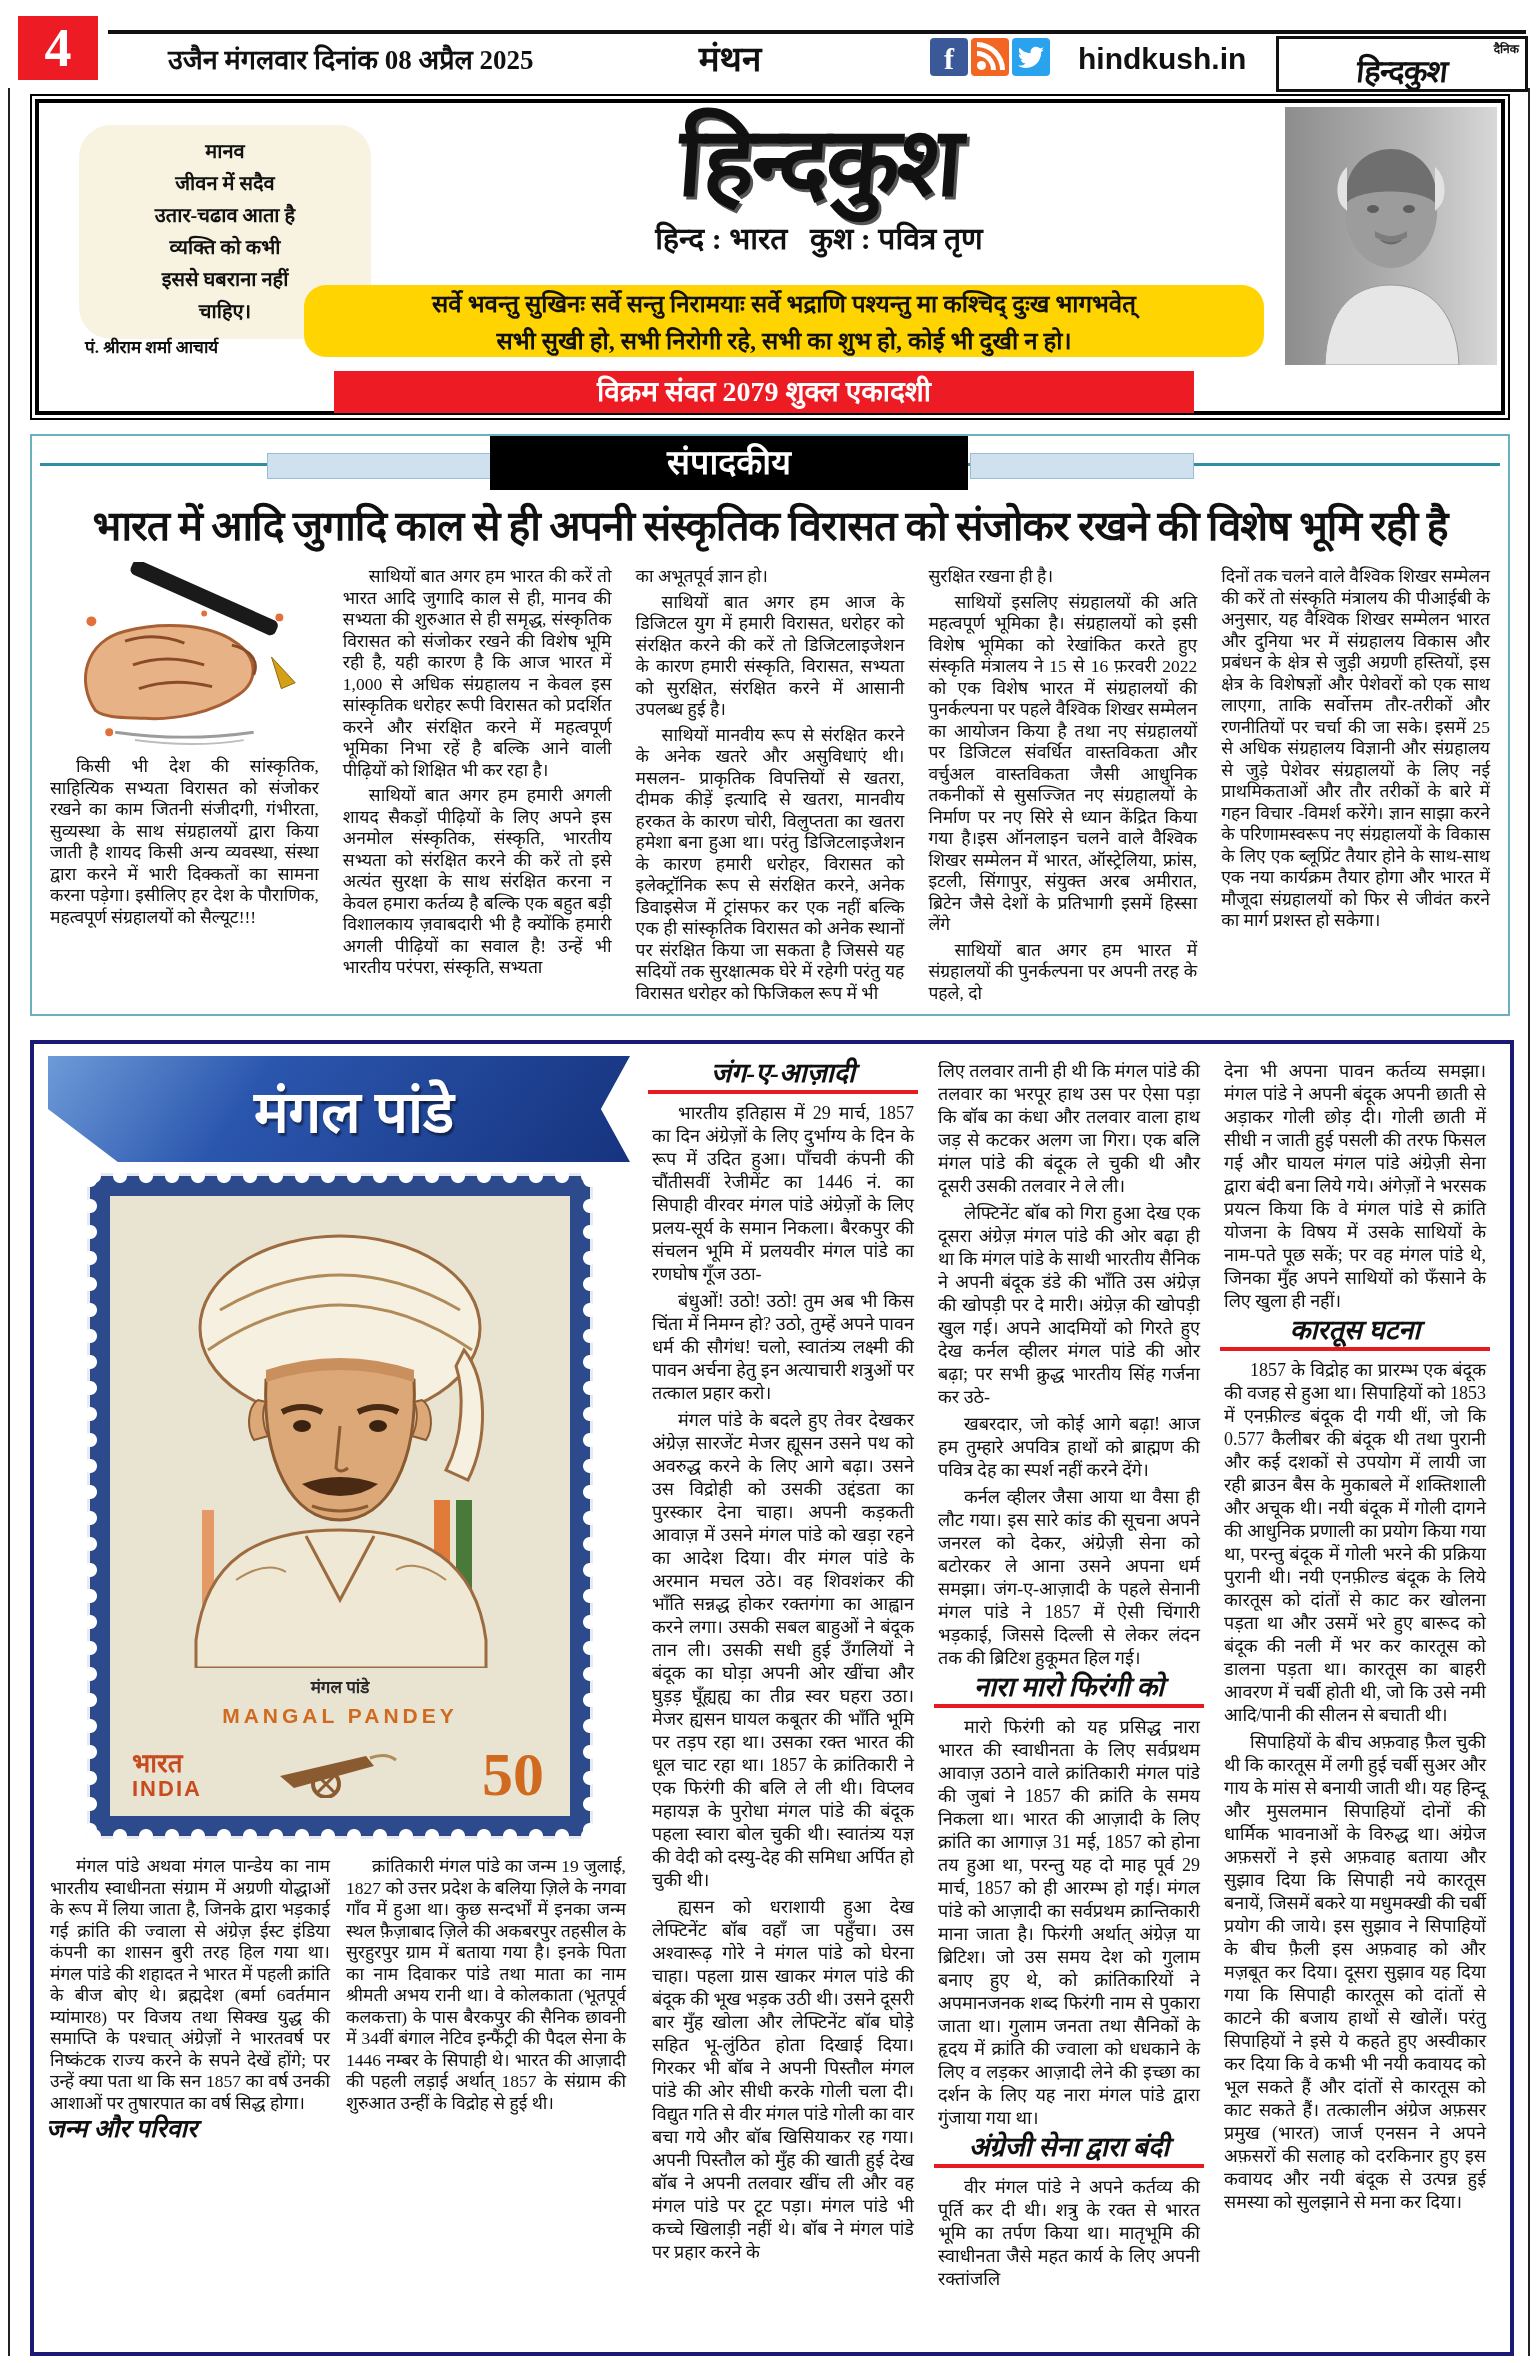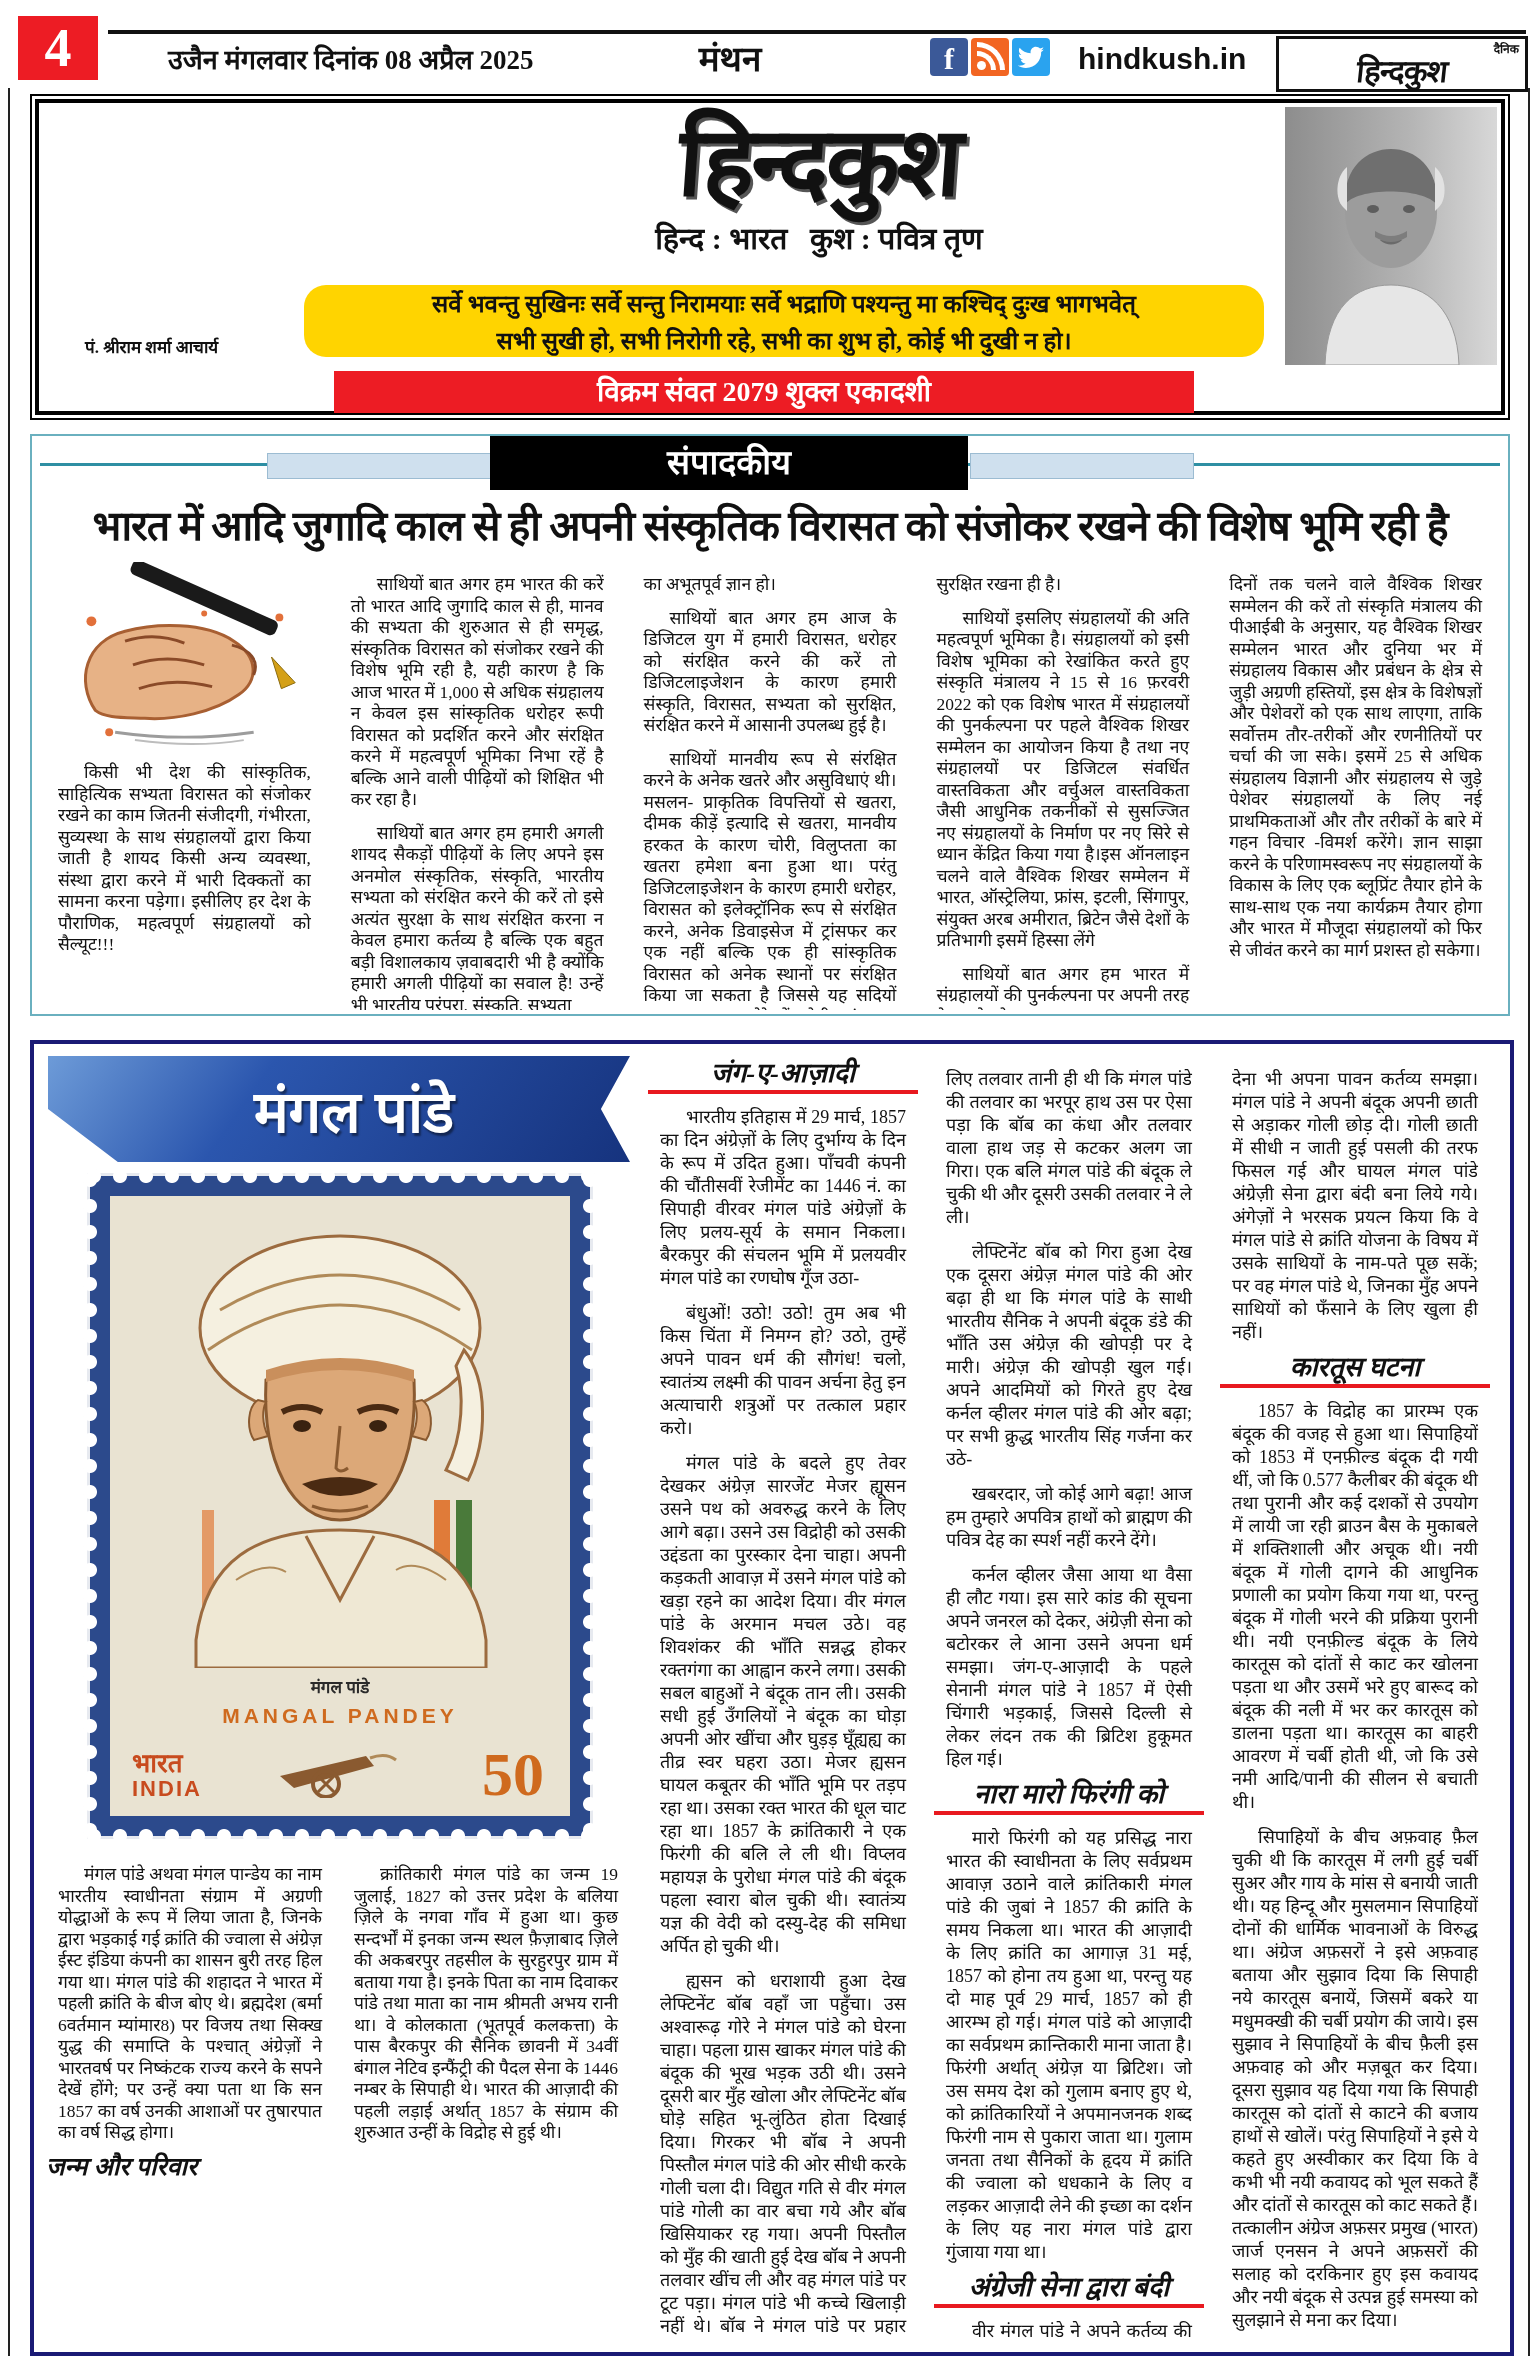--- a/index.html
+++ b/index.html
@@ -1,19 +1,19 @@
 <!DOCTYPE html>
 <html><head>
 <meta charset="utf-8">
 <style>
   html,body{margin:0;padding:0;}
   body{width:1536px;height:2363px;background:#fff;position:relative;
        font-family:"Liberation Serif", serif;color:#111;overflow:hidden;}
   .abs{position:absolute;}
-  p{margin:12px;text-indent:26px;}
+  p{margin:4px;text-indent:26px;}
   p.cont{text-indent:0;}
 
   
   .pagenum{left:18px;top:16px;width:80px;height:64px;background:#ed1c24;color:#fff;
            font-size:54px;font-weight:900;display:flex;align-items:center;justify-content:center;}
   .toprule{left:108px;top:30px;width:1418px;height:4px;background:#111;}
   .dateline{left:168px;top:40px;font-size:27px;font-weight:700;}
   .section-name{left:630px;top:34px;width:200px;text-align:center;font-size:35px;font-weight:900;}
   .social{left:930px;top:38px;display:flex;gap:3px;}
   .sicon{width:38px;height:38px;border-radius:4px;position:relative;overflow:hidden;}
@@ -117,20 +117,28 @@
 <div class="abs site">hindkush.in</div>
 <div class="abs brandbox">
   <span class="brandtag">दैनिक</span>
   <span class="brandsm">हिन्दकुश</span>
 </div>
 
 <div class="abs pageframe"></div>
 
 <section class="abs masthead">
   <div class="mast-in">
+    <div class="abs quotebox">
+      <div>मानव</div>
+      <div>जीवन में सदैव</div>
+      <div>उतार-चढाव आता है</div>
+      <div>व्यक्ति को कभी</div>
+      <div>इससे घबराना नहीं</div>
+      <div>चाहिए।</div>
+    </div>
     <div class="abs quoteattr">पं. श्रीराम शर्मा आचार्य</div>
     <div class="abs mast-center">
       <div class="biglogo">हिन्दकुश</div>
       <div class="tagline">हिन्द : भारत   कुश : पवित्र तृण</div>
     </div>
     <div class="abs shloka">
       <div>सर्वे भवन्तु सुखिनः सर्वे सन्तु निरामयाः सर्वे भद्राणि पश्यन्तु मा कश्चिद् दुःख भागभवेत्</div>
       <div>सभी सुखी हो, सभी निरोगी रहे, सभी का शुभ हो, कोई भी दुखी न हो।</div>
     </div>
     <div class="abs vikram">विक्रम संवत 2079 शुक्ल एकादशी</div>

